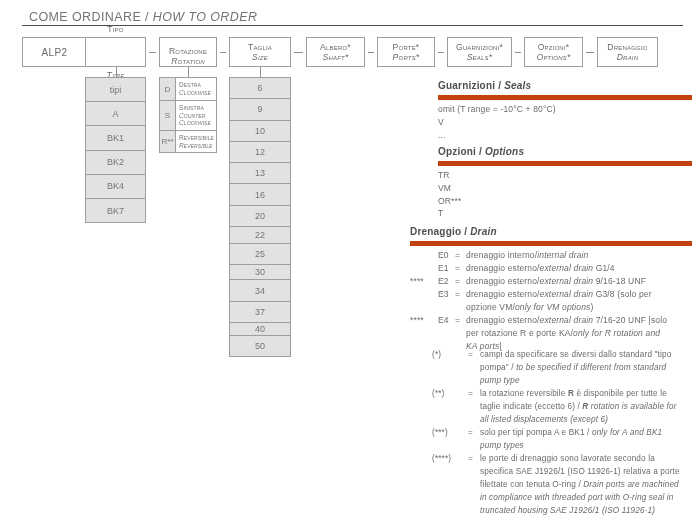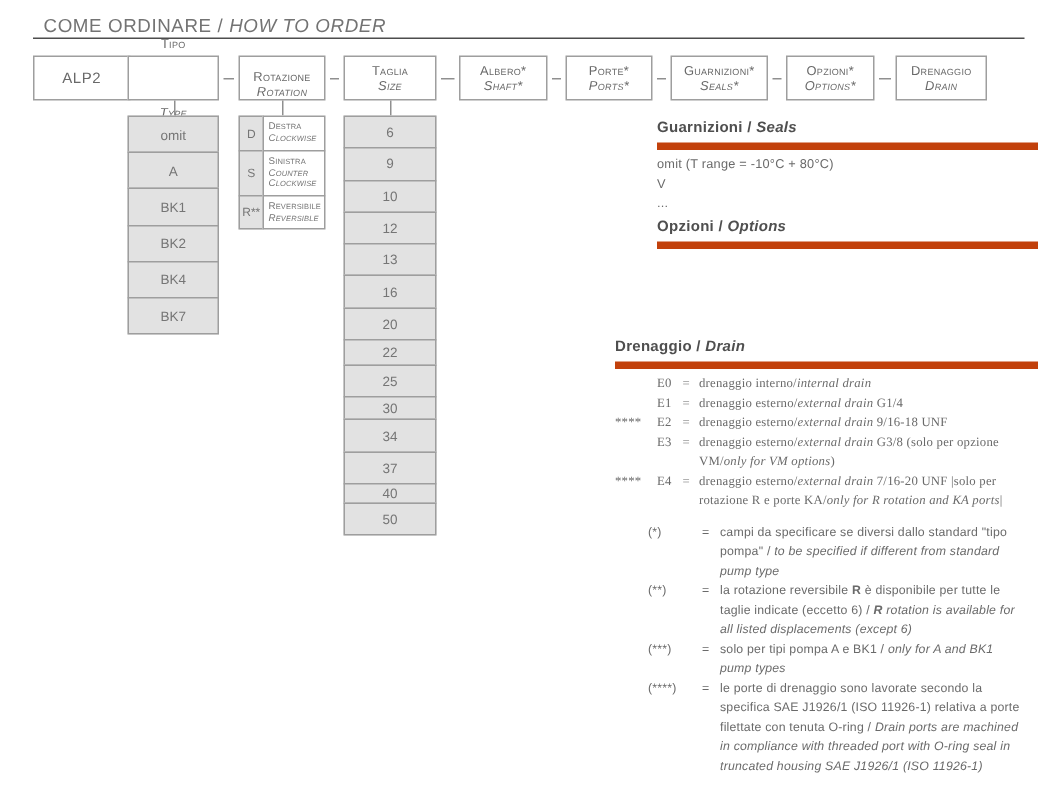--- a/index.html
+++ b/index.html
@@ -41,21 +41,21 @@
 
   
   .rsec { position:absolute; }
   .shead { font-size:10px; line-height:12px; color:#4f4f4f; letter-spacing:.2px;
            padding-bottom:3px; border-bottom:5px solid #c2410c;font-weight:bold; }
   .sitem { font-size:8.5px; line-height:12.8px; color:#6a6a6a; letter-spacing:.15px; }
   .sitems { margin-top:3px; }
 
   
   .ditem { display:grid; grid-template-columns:28px 17px 11px auto; font-size:8.5px; line-height:13px;
-           color:#6a6a6a; letter-spacing:.15px;font-family:Liberation Serif, serif; }
+           color:#6a6a6a; letter-spacing:.15px; }
   .ditem .txt { max-width:205px; }
 
   
   .fnotes { position:absolute; left:432px; top:348px; width:262px; }
   .fnote { display:grid; grid-template-columns:36px 12px auto; font-size:8.2px; line-height:13px;
            color:#6a6a6a; letter-spacing:.15px; }
   .fnote .txt { max-width:202px; }
 </style>
 </head>
 <body>
@@ -108,21 +108,21 @@
       <div class="dash" style="left: 368px; width: 6px;"></div>
       <div class="dash" style="left: 438px; width: 6px;"></div>
       <div class="dash" style="left: 515px; width: 6px;"></div>
       <div class="dash" style="left: 586px; width: 8px;"></div>
       <div class="vline" style="left: 115.5px; top: 67px; height: 10px;"></div>
       <div class="vline" style="left: 188px; top: 67px; height: 10px;"></div>
       <div class="vline" style="left: 260px; top: 67px; height: 10px;"></div>
     </div>
 
   <div id="typeCol" class="optcol" style="left:85px; top:77px; width:61px;">
-      <div class="gcell" style="height: 25.2px;">omit</div>
+      <div class="gcell" style="height: 25.2px;">tipi</div>
       <div class="gcell" style="height: 25.2px;">A</div>
       <div class="gcell" style="height: 25.2px;">BK1</div>
       <div class="gcell" style="height: 25.2px;">BK2</div>
       <div class="gcell" style="height: 25.2px;">BK4</div>
       <div class="gcell" style="height: 25.2px;">BK7</div>
     </div>
   <div id="rotTab" class="rottab" style="left:159px; top:77px; width:58px;">
       <div class="rrow" style="height: 24px;">
         <div class="rl">D</div>
         <div class="rd">
@@ -166,20 +166,26 @@
   <div id="sealsSec" class="rsec" style="left:438px; top:80px; width:254px;">
       <div class="shead"><span>Guarnizioni</span><span> / </span><span class="i">Seals</span></div>
       <div class="sitems">
         <div class="sitem">omit (T range = -10°C + 80°C)</div>
         <div class="sitem">V</div>
         <div class="sitem">...</div>
       </div>
     </div>
   <div id="optionsSec" class="rsec" style="left:438px; top:146px; width:254px;">
       <div class="shead"><span>Opzioni</span><span> / </span><span class="i">Options</span></div>
+      <div class="sitems">
+        <div class="sitem">TR</div>
+        <div class="sitem">VM</div>
+        <div class="sitem">OR***</div>
+        <div class="sitem">T</div>
+      </div>
     </div>
   <div id="drainSec" class="rsec" style="left:410px; top:226px; width:282px;">
       <div class="shead" style=""><span>Drenaggio</span><span> / </span><span class="i">Drain</span></div>
       <div class="sitems">
         <div class="ditem">
           <span></span>
           <span>E0</span>
           <span>=</span>
           <span class="txt"><span>drenaggio interno/</span><span class="i ">internal drain</span></span>
         </div>

